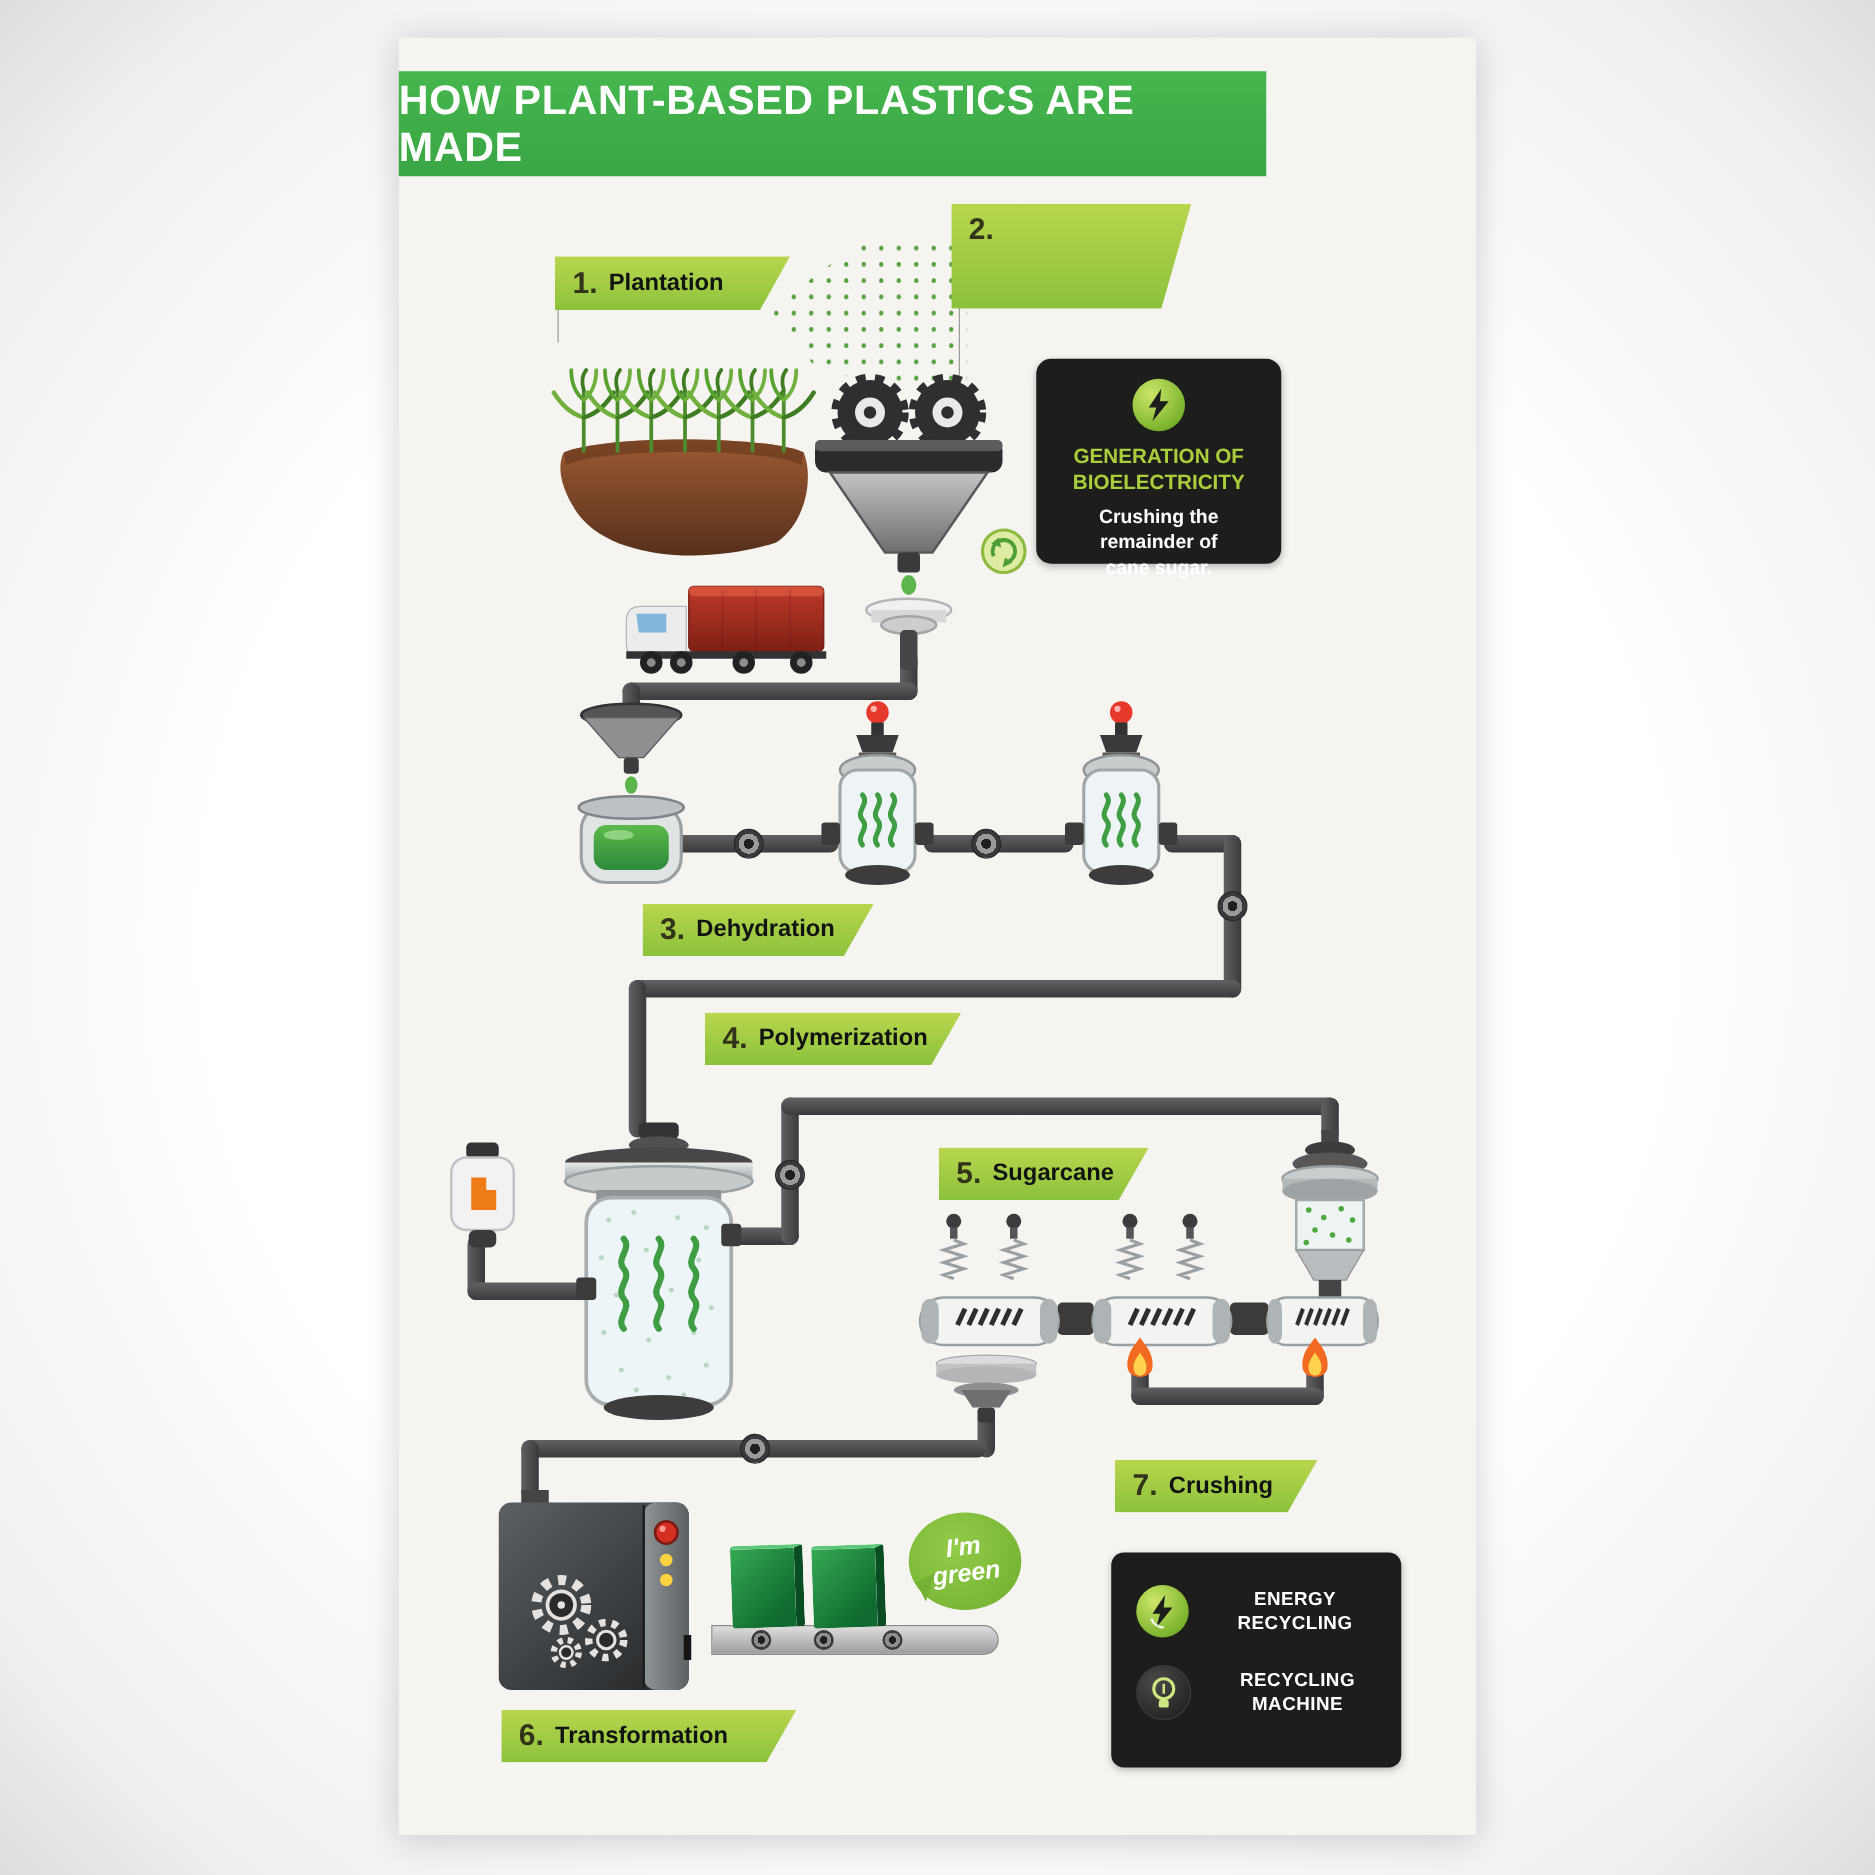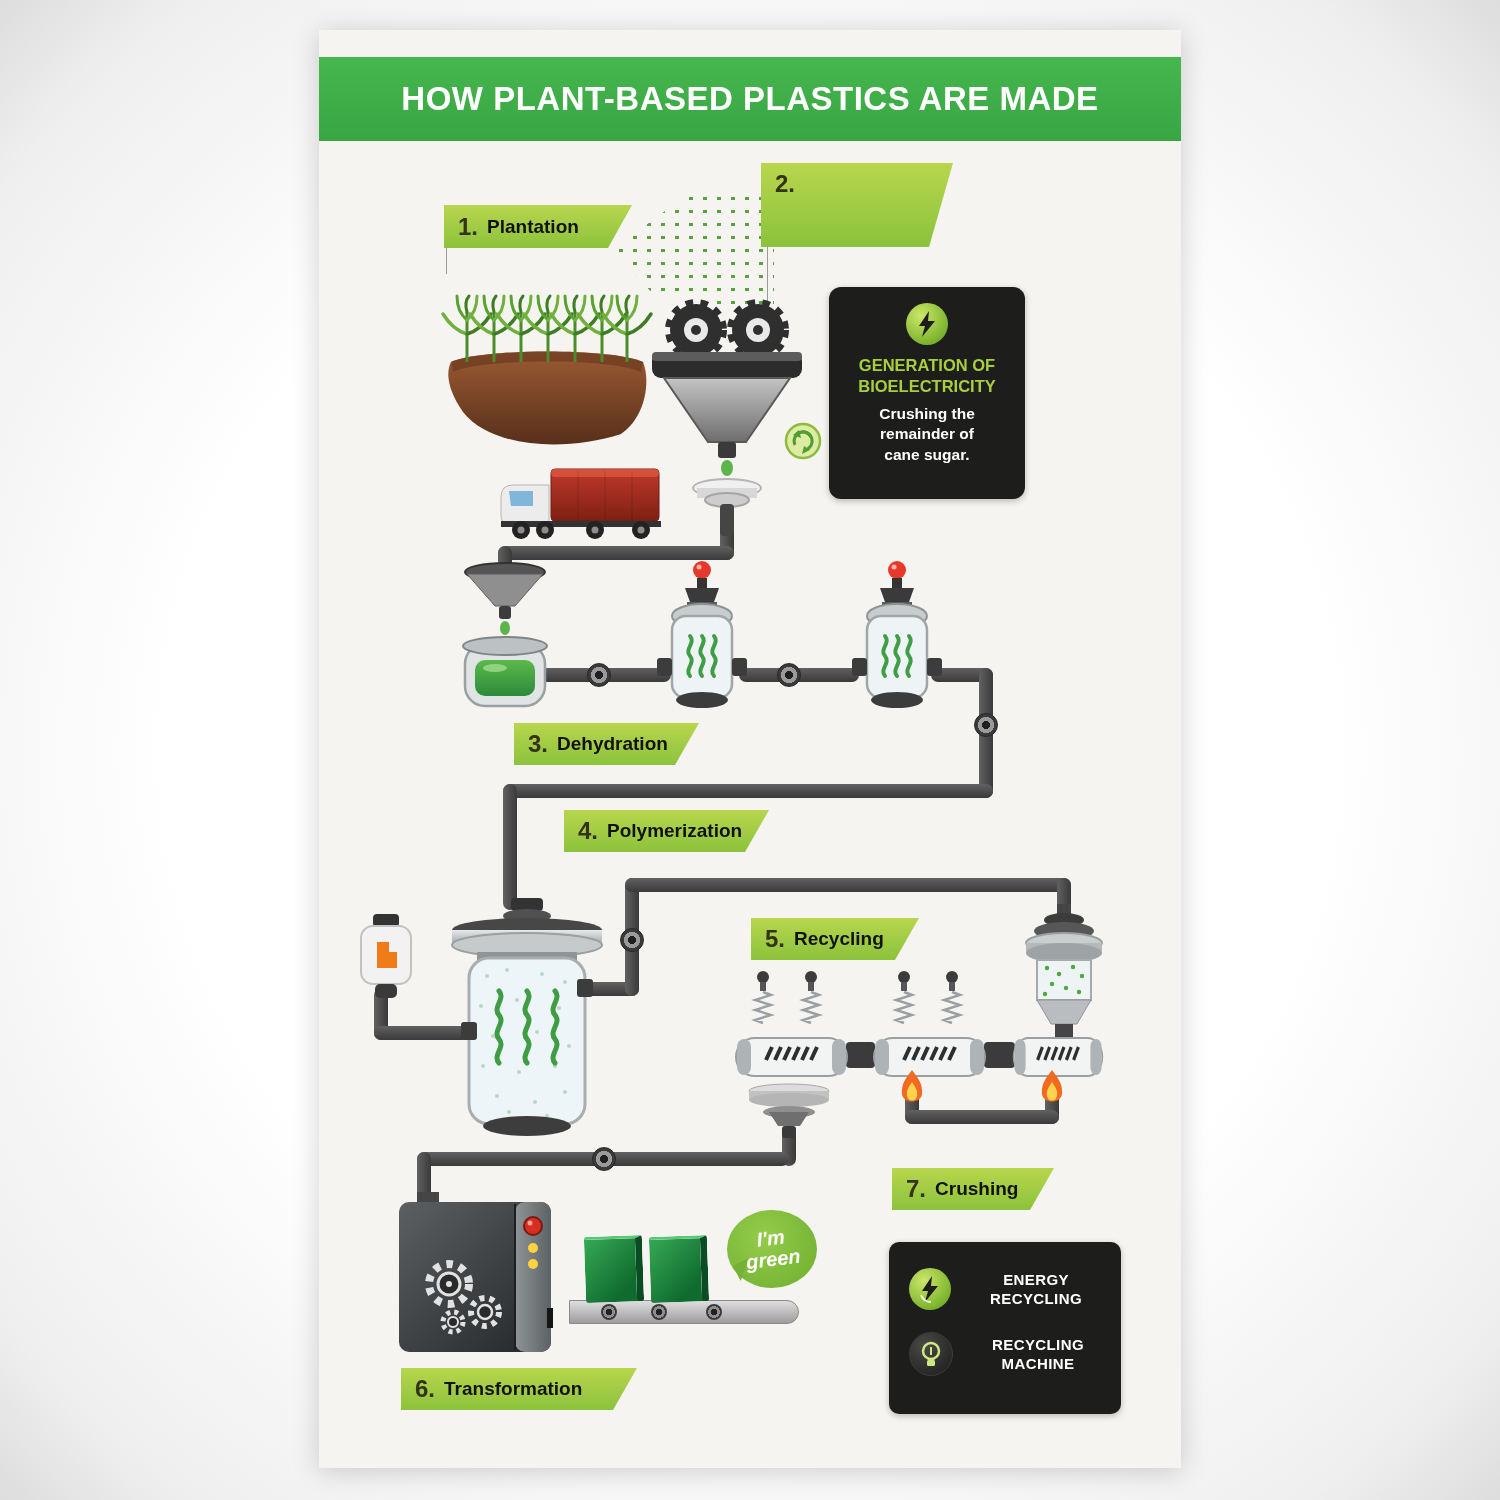--- a/index.html
+++ b/index.html
@@ -7,21 +7,21 @@
     width:1500px;height:1500px;overflow:hidden;position:relative;
     font-family:"Liberation Sans",sans-serif;
     background:radial-gradient(circle at 50% 50%, #ffffff 55%, #efefef 88%, #dddddd 100%);
   }
   .poster{
     position:absolute;left:319px;top:30px;width:862px;height:1438px;
     background:#f5f4f1;box-shadow:0 3px 26px rgba(0,0,0,.18);
   }
   .abs{position:absolute;}
   .titlebar{
-    position:absolute;left:0;top:27px;width:862px;height:84px;
+    position:absolute;left:0;top:27px;width:694px;height:84px;
     background:linear-gradient(180deg,#46b64e,#38a643);
     display:flex;align-items:center;justify-content:center;
   }
   .titlebar h1{
     margin:0;color:#ffffff;font-size:33px;font-weight:700;letter-spacing:.5px;
   }
   .banner{
     position:absolute;display:flex;align-items:center;gap:9px;
     padding:0 32px 0 14px;box-sizing:border-box;
     background:linear-gradient(180deg,#b8d64d,#8cc23c);
@@ -211,21 +211,21 @@
   <div class="abs" style="left:465px;top:392px;">
     <svg width="38" height="38" viewBox="0 0 38 38">
       <circle cx="19" cy="19" r="17" fill="#dcEA9a" fill-opacity="0.9" stroke="#8cbb3f" stroke-width="2.5"></circle>
       <path d="M11,23 a9,9 0 1 1 9,5" fill="none" stroke="#4f9e33" stroke-width="3"></path>
       <polygon points="20,24 26,28 18,32" fill="#4f9e33"></polygon>
       <path d="M27,15 a9,9 0 0 0 -14,-3" fill="none" stroke="#4f9e33" stroke-width="3"></path>
       <polygon points="15,8 9,13 17,16" fill="#4f9e33"></polygon>
     </svg>
   </div>
 
-  <div class="darkbox" style="left:510px;top:257px;width:196px;height:212px;">
+  <div class="darkbox" style="left:510px;top:257px;width:196px;height:164px;">
     <div class="icon-circle">
       <svg width="26" height="30" viewBox="0 0 26 30">
           <polygon points="15,2 5,17 11,17 8,28 21,12 14,12" fill="#1d1d1b"></polygon>
         </svg>
     </div>
     <div class="bio-head">GENERATION OF BIOELECTRICITY</div>
     <div class="bio-body">Crushing the remainder of cane sugar.</div>
   </div>
 
   <div class="abs" style="left:180px;top:437px;">
@@ -378,21 +378,21 @@
         <path d="M108,95 c7,8 -7,16 0,24 c7,8 -7,16 0,24 c7,8 -7,16 0,24"></path>
       </g>
       <rect x="14" y="126" width="16" height="18" rx="3" fill="#3c3c3c"></rect>
       <rect x="130" y="83" width="16" height="18" rx="3" fill="#3c3c3c"></rect>
       <ellipse cx="80" cy="230" rx="44" ry="10" fill="#3d3d3d"></ellipse>
     </svg>
   </div>
 
   <div class="banner" style="left:432px;top:888px;width:168px;height:42px;">
     <span class="num">5.</span>
-    <span class="txt">Recycling</span>
+    <span class="txt">Sugarcane</span>
   </div>
 
   <div class="abs" style="left:700px;top:874px;">
     <svg width="90" height="160" viewBox="0 0 90 160">
       <rect x="38" y="0" width="14" height="10" fill="#454545"></rect>
       <ellipse cx="45" cy="16" rx="20" ry="7" fill="#3c3c3c"></ellipse>
       <ellipse cx="45" cy="27" rx="30" ry="9" fill="#575757"></ellipse>
       <ellipse cx="45" cy="39" rx="38" ry="10" fill="#c9cdce" stroke="#9aa0a2" stroke-width="2"></ellipse>
       <rect x="7" y="39" width="76" height="10" fill="#b4b9ba"></rect>
       <ellipse cx="45" cy="49" rx="38" ry="10" fill="#9ea3a5"></ellipse>

